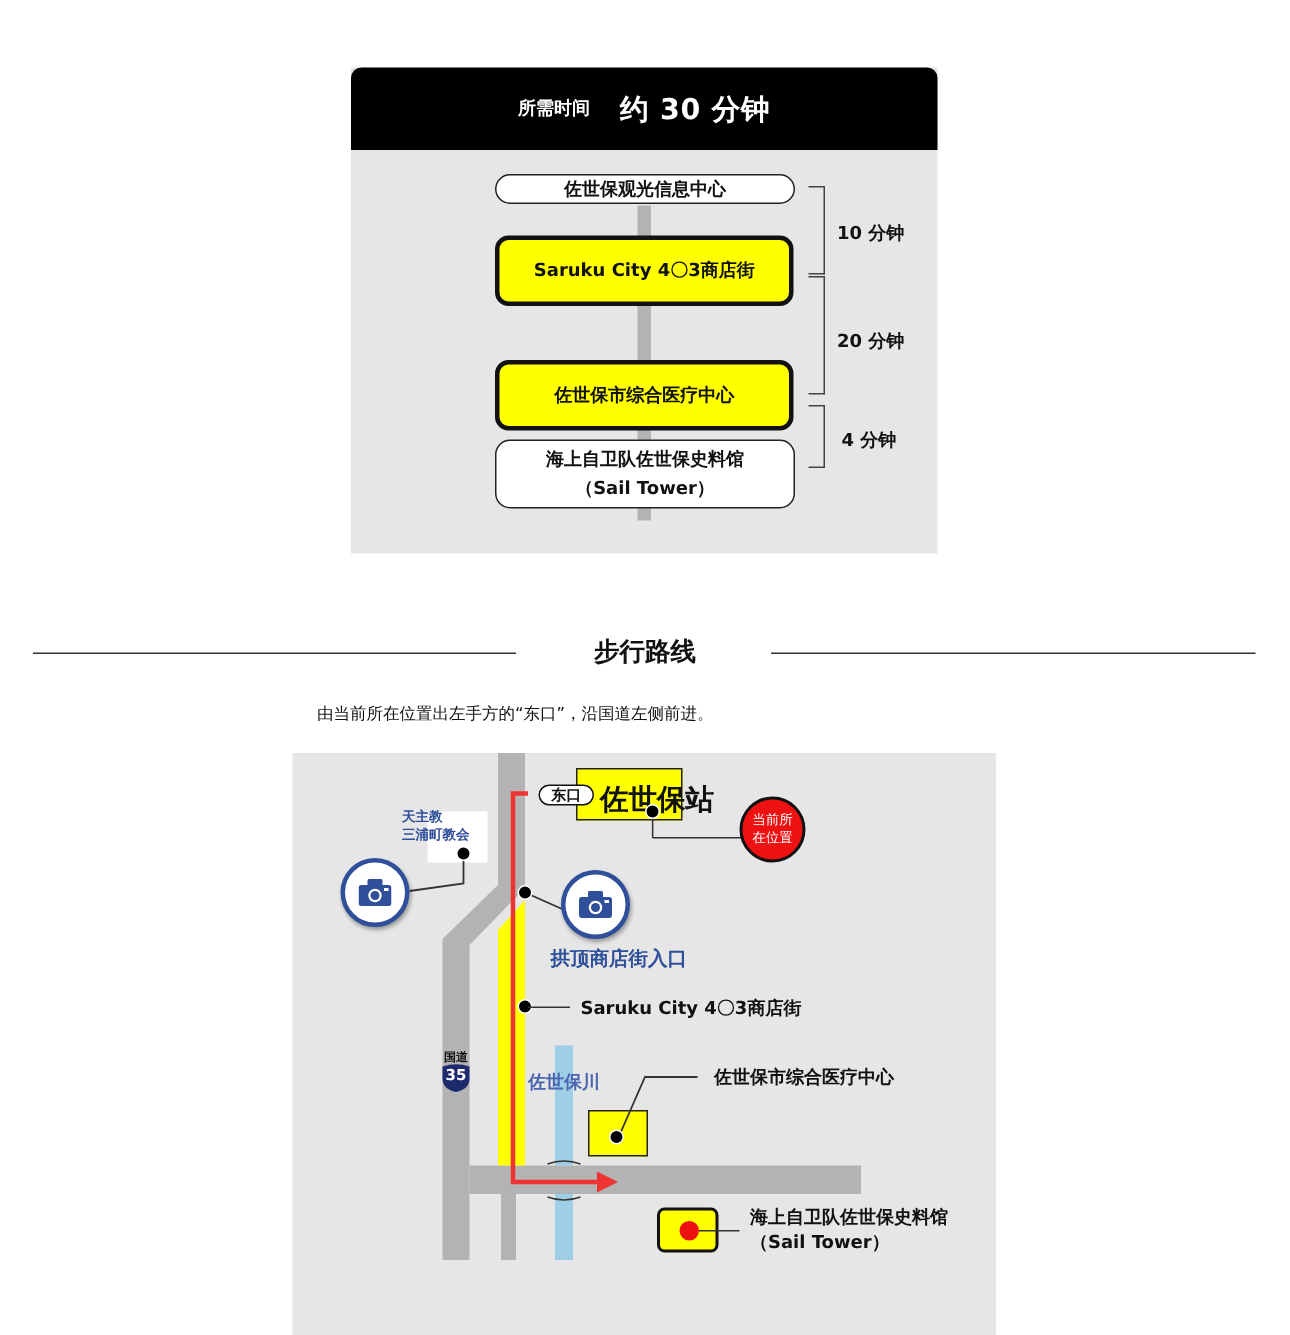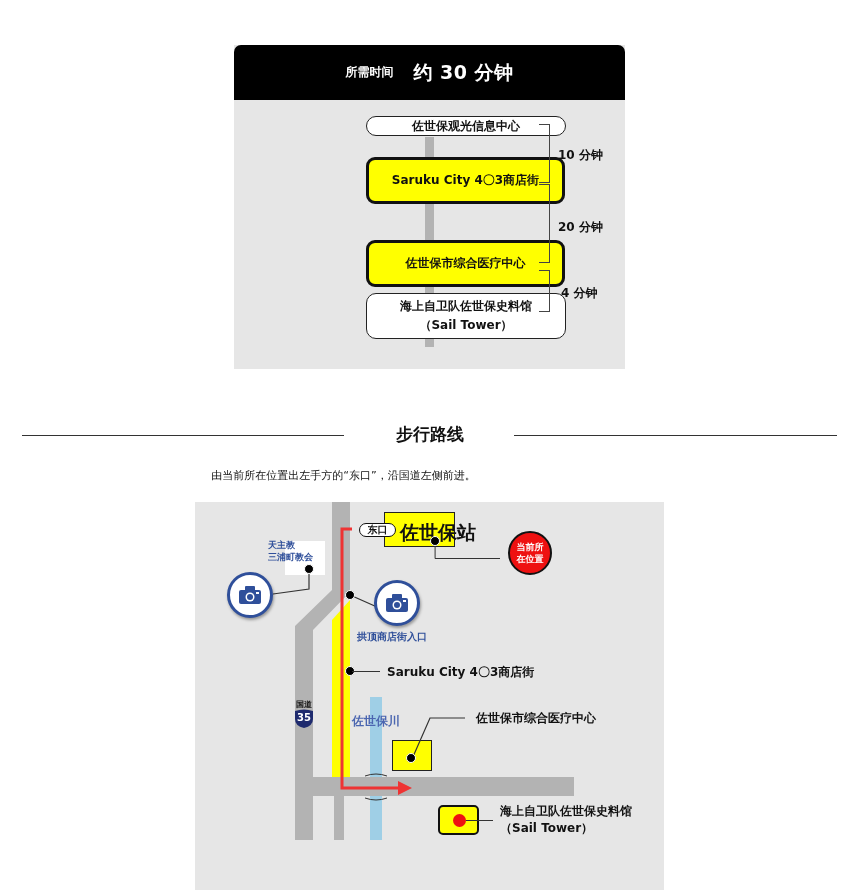--- a/index.html
+++ b/index.html
@@ -7,21 +7,21 @@
   body { font-family: "DejaVu Sans", "Liberation Sans", sans-serif; color: #111; position: relative; }
 
   
   .panel { position: absolute; left: 234px; top: 45px; width: 391px; height: 324px; background: #e6e6e6; }
   .panel-head { position: absolute; left: 0; top: 0; width: 391px; height: 55px; background: #000; border-radius: 7px 7px 0 0;
                 color: #fff; display: flex; align-items: center; justify-content: center; }
   .panel-head .lbl { font-size: 12px; font-weight: bold; margin-right: 20px; }
   .panel-head .val { font-size: 19px; font-weight: bold; letter-spacing: 0.5px; }
   .route-line { position: absolute; left: 191px; top: 92px; width: 9px; height: 210px; background: #b3b3b3; }
   .stop { position: absolute; display: flex; align-items: center; justify-content: center; text-align: center;
-          font-weight: bold; color: #111; background: #fff; border: 1px solid #222; margin-left: 36px; }
+          font-weight: bold; color: #111; background: #fff; border: 1px solid #222; }
   .stop.small { left: 96px; top: 71px; width: 200px; height: 20px; border-radius: 10px; font-size: 12px; }
   .stop.big { left: 96px; width: 199px; height: 47px; border: 3px solid #111; border-radius: 9px; background: #ffff00; font-size: 12px; }
   .stop.b1 { top: 112px; }
   .stop.b2 { top: 195px; }
   .stop.last { left: 96px; top: 248px; width: 200px; height: 46px; border-radius: 10px; font-size: 12px; line-height: 19px; flex-direction: column; }
   .bracket { position: absolute; border: 1.5px solid #444; border-left: none; width: 11px; }
   .dur { position: absolute; font-size: 12px; font-weight: bold; color: #111; }
 
   
   .sec-line { position: absolute; top: 435px; height: 1px; background: #333; }
@@ -98,21 +98,21 @@
 
   <div class="abs" style="left:189px; top:10px; width:71px; height:35px; background:#ffff00; border:1px solid #222;"></div>
   <div class="abs" style="left:164px; top:21px; width:37px; height:14px; background:#fff; border:1px solid #111; border-radius:7px; font-size:10px; font-weight:bold; display:flex; align-items:center; justify-content:center;">
     <span>东口</span>
   </div>
   <div class="map-lbl" style="left:205px; top:18px; font-size:19px;">佐世保站</div>
   <div class="lead" style="left:240px; top:38px; width:18px; transform:rotate(90deg);"></div>
   <div class="lead" style="left:240px; top:56px; width:65px;"></div>
   <div class="dot" style="left:235px; top:34px;"></div>
 
-  <div class="abs" style="left:313px; top:29px; width:44px; height:44px; border-radius:50%; background:#ee1111; border:2px solid #111; color:#fff; font-size:9px; font-weight:bold; display:flex; flex-direction:column; align-items:center; justify-content:center; line-height:12px;">
+  <div class="abs" style="left:298px; top:29px; width:44px; height:44px; border-radius:50%; background:#ee1111; border:2px solid #111; color:#fff; font-size:9px; font-weight:normal; display:flex; flex-direction:column; align-items:center; justify-content:center; line-height:12px;">
     <span>当前所</span>
     <span>在位置</span>
   </div>
 
   <div class="abs" style="left:90px; top:39px; width:40px; height:34px; background:#fff;"></div>
   <div class="abs blue-txt" style="left:73px; top:37px; font-size:9px; line-height:12px;">
     <div>天主教</div>
     <div>三浦町教会</div>
   </div>
   <svg class="abs" style="left:0;top:0" width="469" height="338">
@@ -135,21 +135,21 @@
   <div class="dot" style="left:150px; top:88px;"></div>
   <div class="cam" style="left:179px; top:78px;">
     <svg width="22" height="18" viewBox="0 0 22 18">
       <rect x="0" y="4" width="22" height="14" rx="2" fill="#2f4f9a"></rect>
       <rect x="6" y="0" width="10" height="5" rx="1" fill="#2f4f9a"></rect>
       <circle cx="11" cy="11" r="4.5" fill="#fff"></circle>
       <circle cx="11" cy="11" r="3" fill="#2f4f9a"></circle>
       <rect x="17" y="6" width="3" height="2" fill="#fff"></rect>
     </svg>
   </div>
-  <div class="abs blue-txt" style="left:162px; top:128px; font-size:10px;">拱顶商店街入口</div>
+  <div class="abs blue-txt" style="left:172px; top:128px; font-size:13px;">拱顶商店街入口</div>
 
   <div class="dot" style="left:150px; top:164px;"></div>
   <div class="lead" style="left:157px; top:169px; width:28px;"></div>
   <div class="map-lbl" style="left:192px; top:162px;">Saruku City 4〇3商店街</div>
 
   <div class="abs" style="left:101px; top:197px; font-size:8px; font-weight:bold;">国道</div>
   <svg class="abs" style="left:99px;top:207px" width="20" height="20">
     <path d="M1,2 Q10,-1 19,2 L19,10 Q19,17 10,19 Q1,17 1,10 Z" fill="#1e2a6e"></path>
   </svg>
   <div class="abs" style="left:101px; top:210px; width:16px; text-align:center; color:#fff; font-size:10px; font-weight:bold;">35</div>

